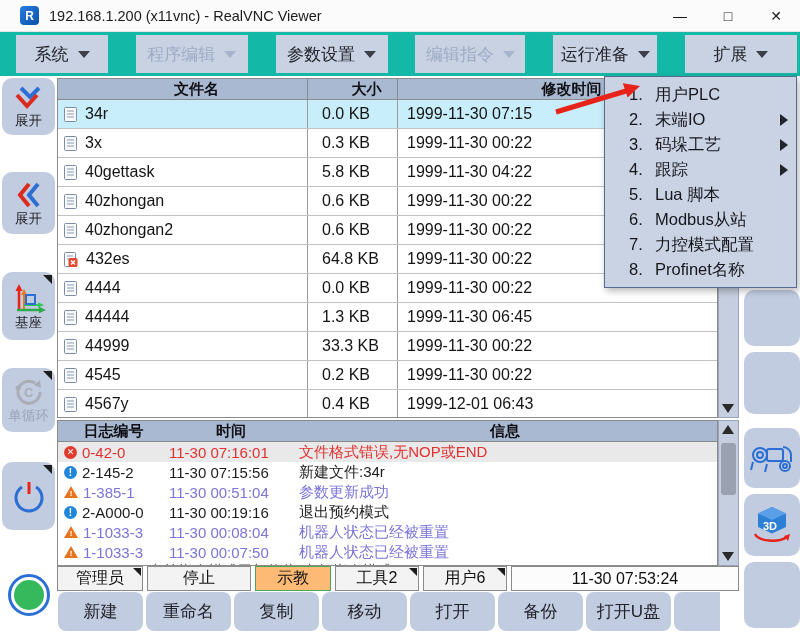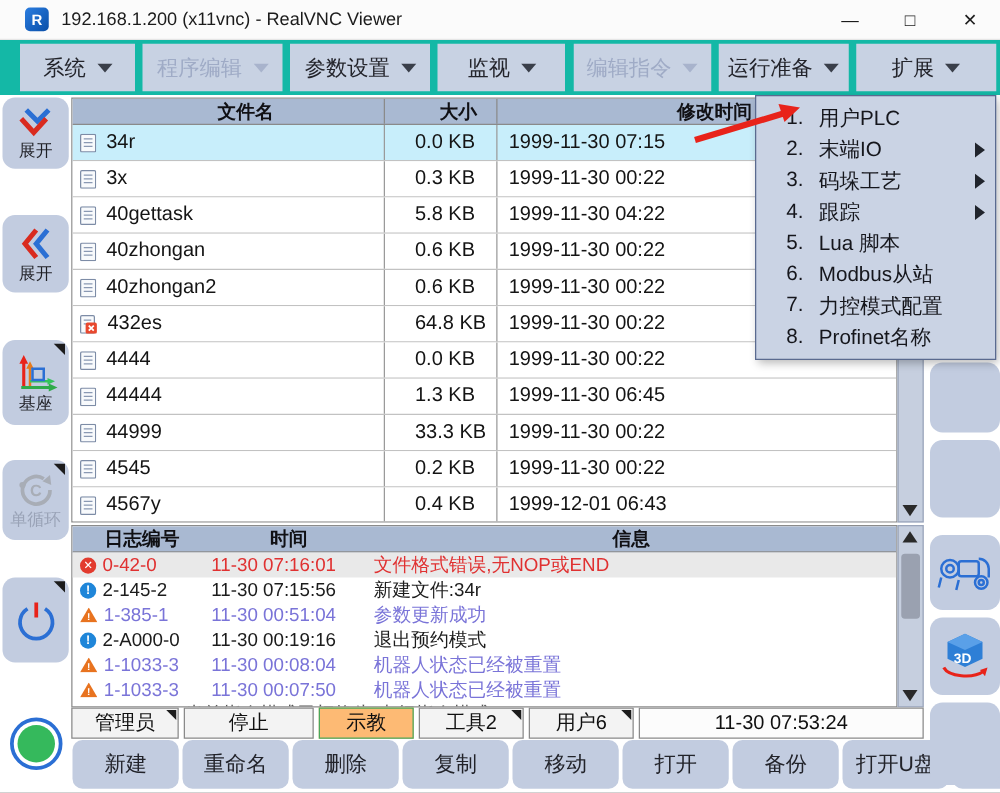--- a/index.html
+++ b/index.html
@@ -40,21 +40,21 @@
     border:1px solid #8b8b8b; background:#fff; overflow:hidden; }
   .ft-header { height:21px; background:#a9b9d2; display:flex; font-weight:bold; font-size:15px;
     color:#101014; border-bottom:1px solid #8a8a8a; }
   .ft-header > div { display:flex; align-items:center; justify-content:center;padding-left:28px; }
   .hcol-name { width:249px; } .hcol-size { width:90px; border-left:1px solid #8a8a8a; }
   .hcol-date { flex:1; border-left:1px solid #8a8a8a; }
   .ft-row { height:29px; display:flex; align-items:stretch; border-bottom:1px solid #c2c2c2;
     font-size:16px; color:#141414; background:#fff; }
   .ft-row.selected { background:#c8eefb; }
   .ft-name { width:249px; display:flex; align-items:center; gap:8px; padding-left:6px; }
-  .ft-size { width:90px; border-left:1px solid #9a9a9a; display:flex; align-items:center; padding-left:24px; }
+  .ft-size { width:90px; border-left:1px solid #9a9a9a; display:flex; align-items:center; padding-left:14px; }
   .ft-date { flex:1; border-left:1px solid #9a9a9a; display:flex; align-items:center; padding-left:9px; }
 
   .vscroll { position:absolute; width:21px; background:#c6cfdf; border:1px solid #9aa5bb; }
   .sc-down { position:absolute; bottom:4px; left:3px; width:0; height:0;
     border-left:6px solid transparent; border-right:6px solid transparent; border-top:9px solid #2a2a2a; }
   .sc-up { position:absolute; top:4px; left:3px; width:0; height:0;
     border-left:6px solid transparent; border-right:6px solid transparent; border-bottom:9px solid #2a2a2a; }
   .sc-thumb { position:absolute; left:2px; width:15px; background:#9aa1b0; border-radius:3px; }
 
   
@@ -130,24 +130,20 @@
         <span class="caret"></span>
     </div>
     <div class="menu-btn disabled" style="width:112px">
       <span>程序编辑</span>
         <span class="caret"></span>
     </div>
     <div class="menu-btn" style="width:112px">
       <span>参数设置</span>
         <span class="caret"></span>
     </div>
-    <div class="menu-btn" style="width:102px">
-      <span>监视</span>
-        <span class="caret"></span>
-    </div>
     <div class="menu-btn disabled" style="width:110px">
       <span>编辑指令</span>
         <span class="caret"></span>
     </div>
     <div class="menu-btn" style="width:104px">
       <span>运行准备</span>
         <span class="caret"></span>
     </div>
     <div class="menu-btn" style="width:112px">
       <span>扩展</span>
@@ -447,21 +443,20 @@
         <span>用户6</span>
       </div>
     <div class="st st-clock">
         <span>11-30 07:53:24</span>
       </div>
   </div>
 
   <div class="toolbar">
     <div class="tb-btn">新建</div>
     <div class="tb-btn">重命名</div>
-    <div class="tb-btn">删除</div>
     <div class="tb-btn">复制</div>
     <div class="tb-btn">移动</div>
     <div class="tb-btn">打开</div>
     <div class="tb-btn">备份</div>
     <div class="tb-btn">打开U盘</div>
     <div class="tb-btn partial"></div>
   </div>
 
   <div class="rt" style="top:290px;height:56px"></div>
   <div class="rt" style="top:352px;height:62px"></div>

